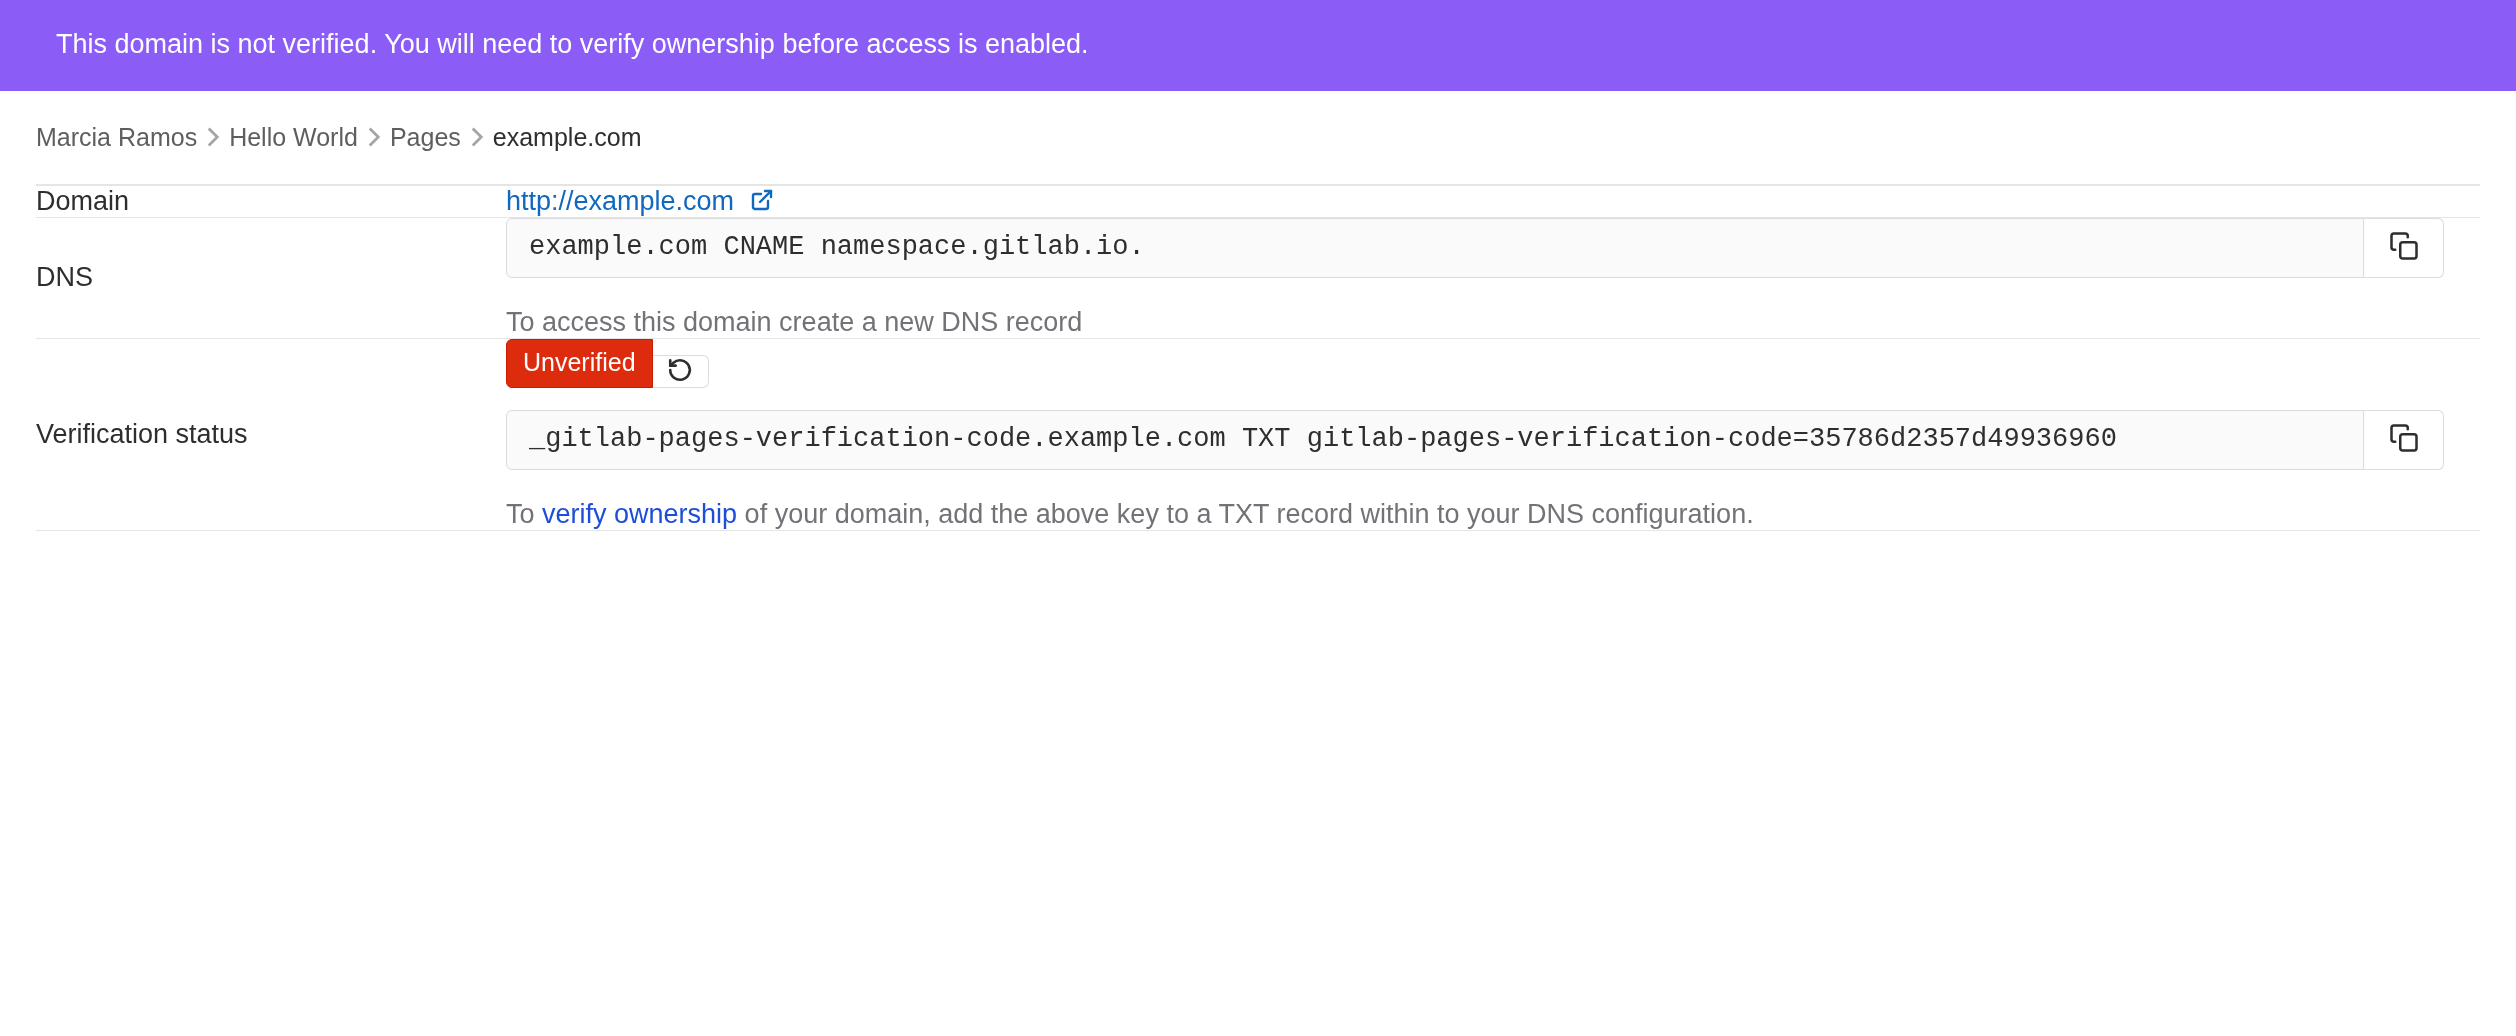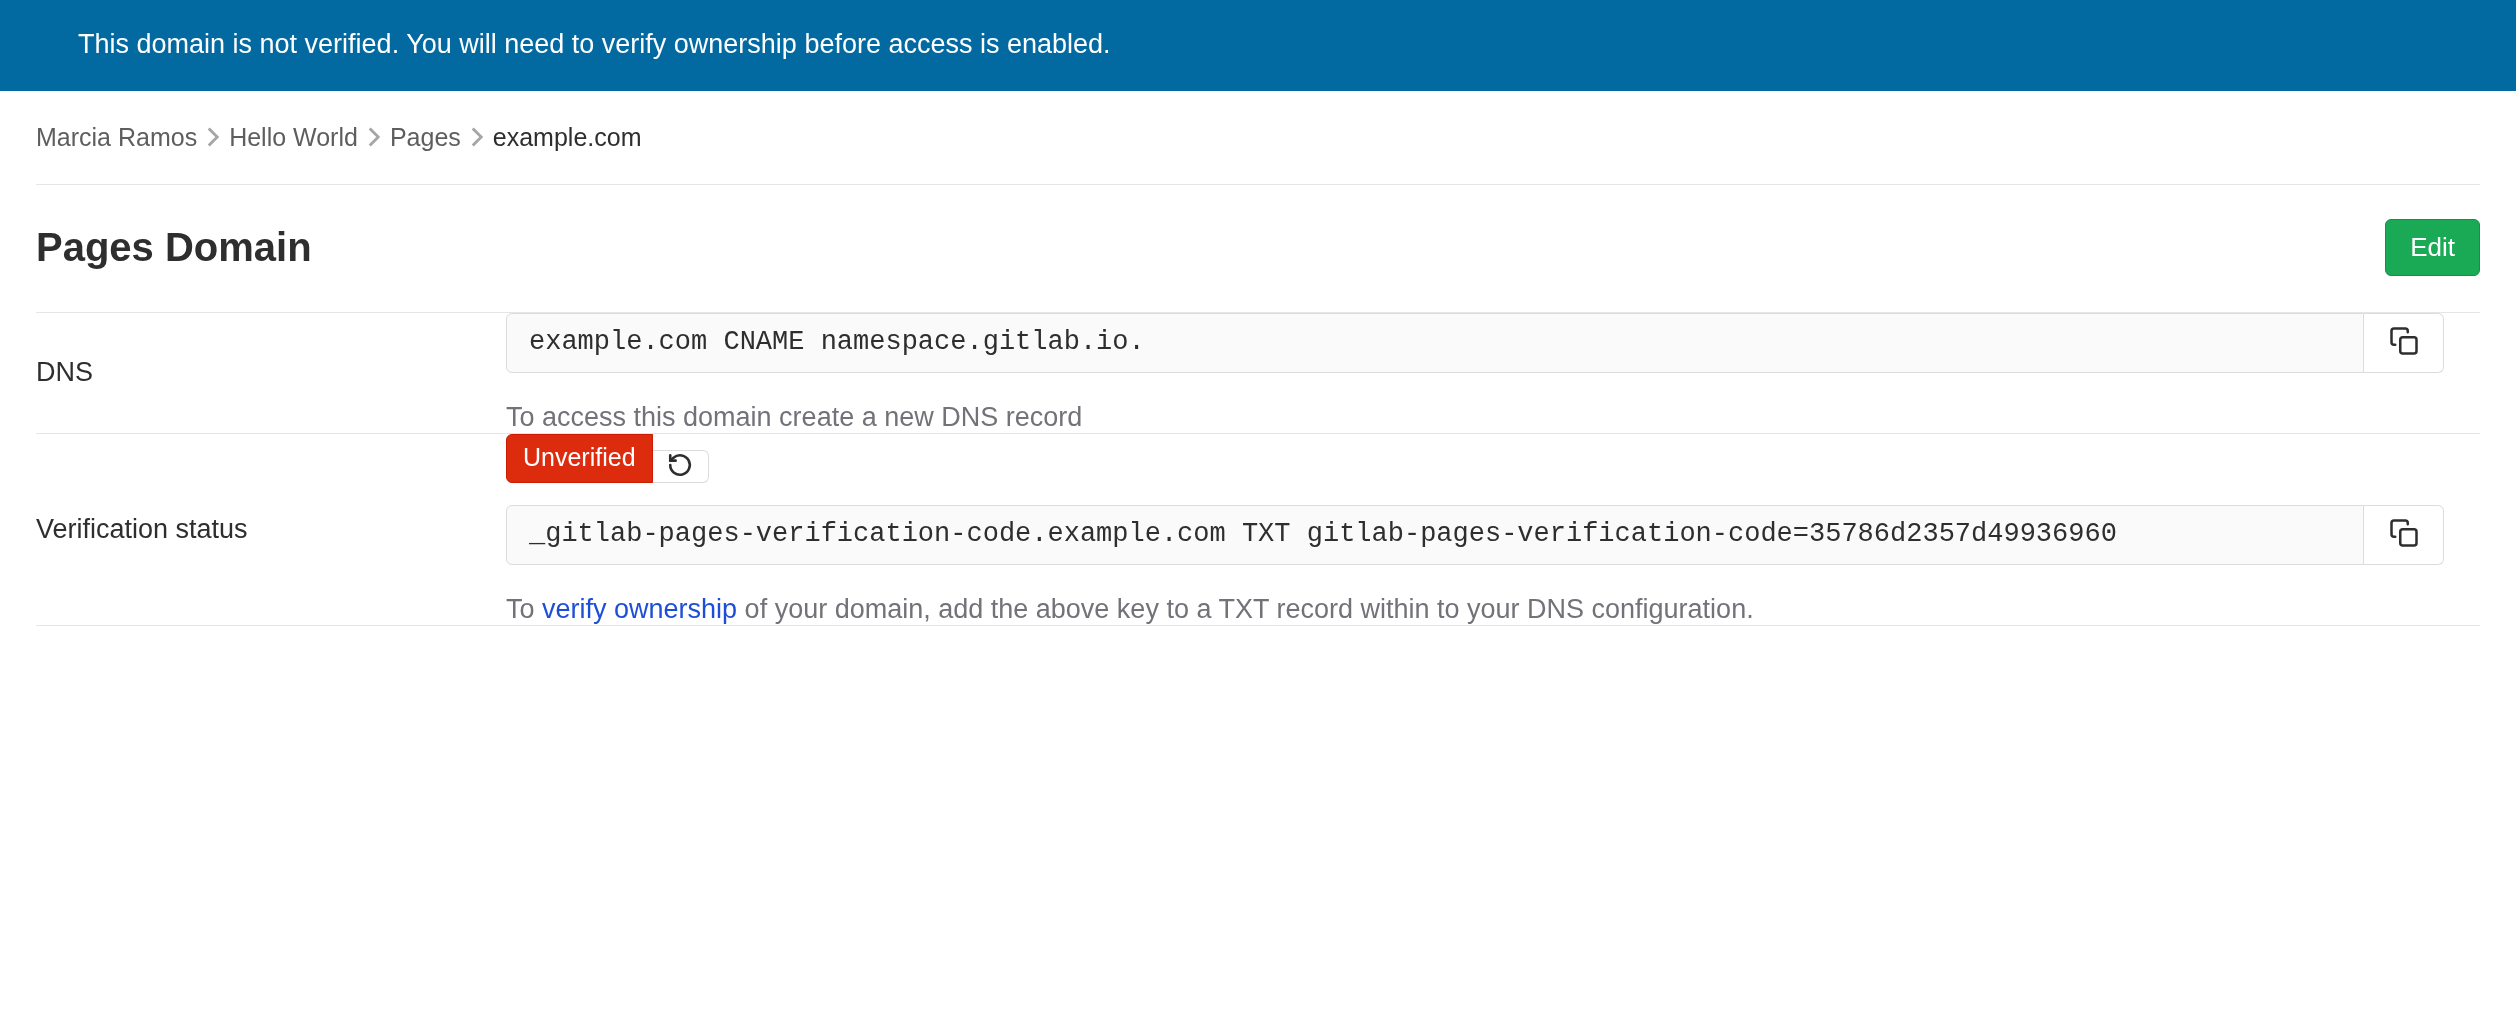--- a/index.html
+++ b/index.html
@@ -7,23 +7,23 @@
     margin: 0;
     padding: 0;
     font-family: -apple-system, BlinkMacSystemFont, "Segoe UI", Helvetica, Arial, sans-serif;
     font-size: 26px;
     color: #2e2e2e;
     background: #fff;
   }
 
   
   .alert {
-    background: #0369a1; 
+    background: #8b5cf6; 
     color: #fff;
-    padding: 30px 78px 31px;
+    padding: 30px 56px 31px;
     font-size: 27px;
     line-height: 1.1;
   }
 
   
   .page {
     padding: 0 36px;
   }
 
   
@@ -193,28 +193,39 @@
     </span>
     <span class="crumb">Pages</span>
     <span class="chev">
       <svg viewBox="0 0 8 14" fill="none" stroke="currentColor" stroke-width="2">
           <path d="M1 1l6 6-6 6"></path>
         </svg>
     </span>
     <span class="crumb active">example.com</span>
   </nav>
 
-  <div class="header-row">
-    <h1>Pages Domain</h1>
-    <button class="btn-edit">Edit</button>
-  </div>
 
   <table class="details">
       <tbody>
 
+    <tr class="row-domain">
+      <td class="label">Domain</td>
+      <td class="value">
+        <a class="link" href="#">
+          <span>http://example.com</span>
+          <span class="ext-icon">
+            <svg viewBox="0 0 24 24" fill="none" stroke="currentColor" stroke-width="2.4" stroke-linecap="round" stroke-linejoin="round">
+              <path d="M18 13v6a2 2 0 0 1-2 2H5a2 2 0 0 1-2-2V8a2 2 0 0 1 2-2h6"></path>
+              <polyline points="15 3 21 3 21 9"></polyline>
+              <line x1="10" y1="14" x2="21" y2="3"></line>
+            </svg>
+          </span>
+        </a>
+      </td>
+    </tr>
 
     <tr>
       <td class="label">DNS</td>
       <td class="value">
         <div class="input-group">
           <input class="code" type="text" readonly="" value="example.com CNAME namespace.gitlab.io." style="">
           <button class="copy-btn">
             <span>
               <svg viewBox="0 0 24 24" fill="none" stroke="currentColor" stroke-width="2" stroke-linecap="round" stroke-linejoin="round">
                 <rect x="9" y="9" width="13" height="13" rx="2"></rect>

